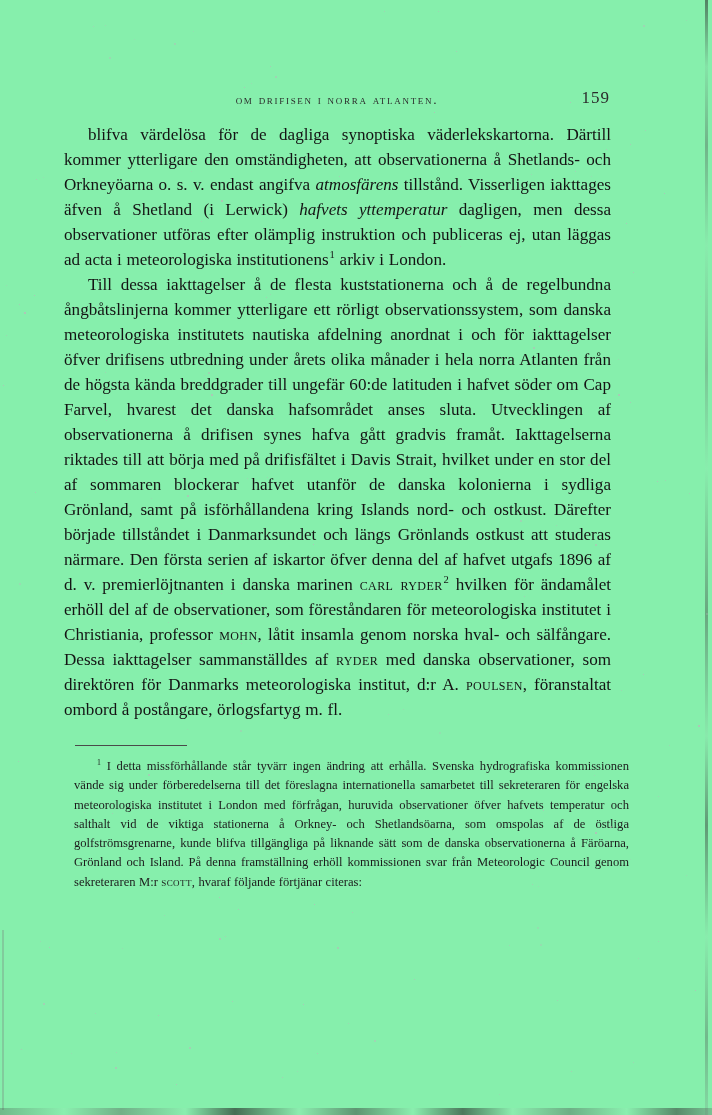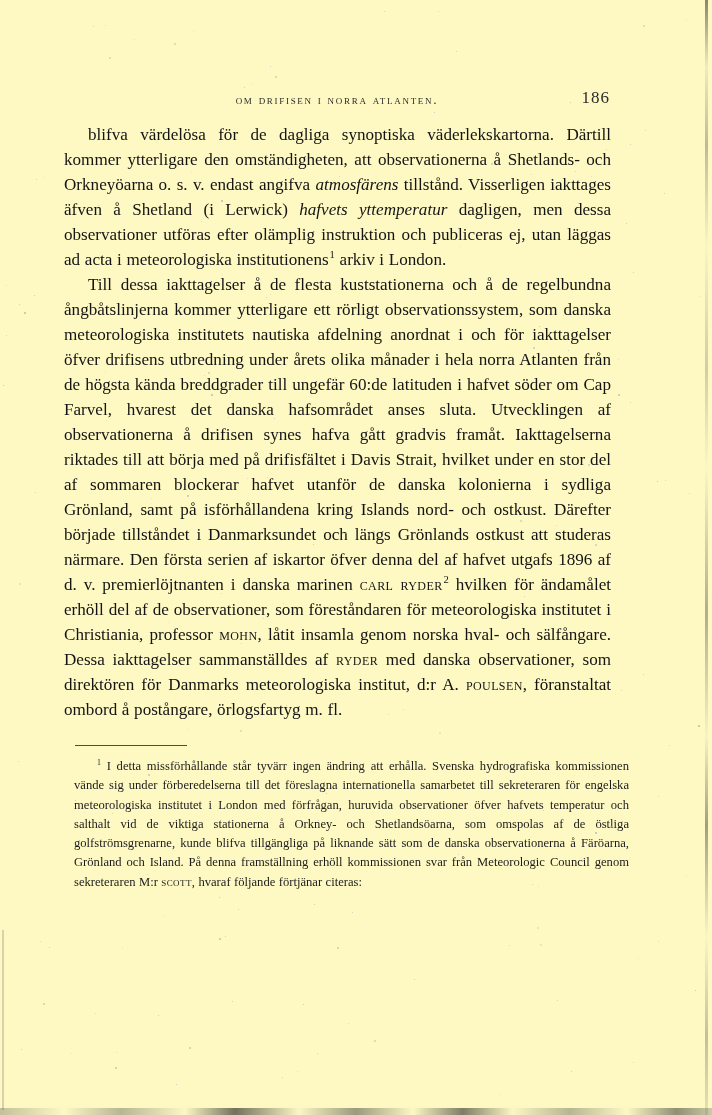--- a/index.html
+++ b/index.html
@@ -4,21 +4,21 @@
 <style>
   html, body {
     margin: 0;
     padding: 0;
     background: #ffffff;
   }
   .page {
     position: relative;
     width: 712px;
     height: 1115px;
-    background: #fef9c3;
+    background: #86efac;
     overflow: hidden;
     font-family: "Liberation Serif", "DejaVu Serif", serif;
     color: #1a1a1a;
   }
 
   
   .scan-edge-right {
     position: absolute;
     top: 0;
     right: 4px;
@@ -176,21 +176,21 @@
 <body>
 
 <div class="page">
 
   <div class="scan-edge-right"></div>
   <div class="scan-edge-left"></div>
   <div class="scan-edge-bottom"></div>
 
   <div class="running-head">
     <span class="head-title">Om drifisen i norra Atlanten.</span>
-    <span class="folio">186</span>
+    <span class="folio">159</span>
   </div>
 
   <div class="body-text">
     <p class="indent" id="para-1">blifva värdelösa för de dagliga synoptiska väderlekskartorna. Därtill kommer ytterligare den omständigheten, att observationerna å Shetlands- och Orkneyöarna o. s. v. endast angifva <span class="it">atmosfärens</span> tillstånd. Visserligen iakttages äfven å Shetland (i Lerwick) <span class="it">hafvets yttemperatur</span> dagligen, men dessa observationer utföras efter olämplig instruktion och publiceras ej, utan läggas ad acta i meteorologiska institutionens<sup>1</sup> arkiv i London.</p>
     <p class="indent" id="para-2">Till dessa iakttagelser å de flesta kuststationerna och å de regelbundna ångbåtslinjerna kommer ytterligare ett rörligt observationssystem, som danska meteorologiska institutets nautiska afdelning anordnat i och för iakttagelser öfver drifisens utbredning under årets olika månader i hela norra Atlanten från de högsta kända breddgrader till ungefär 60:de latituden i hafvet söder om Cap Farvel, hvarest det danska hafsområdet anses sluta. Utvecklingen af observationerna å drifisen synes hafva gått gradvis framåt. Iakttagelserna riktades till att börja med på drifisfältet i Davis Strait, hvilket under en stor del af sommaren blockerar hafvet utanför de danska kolonierna i sydliga Grönland, samt på isförhållandena kring Islands nord- och ostkust. Därefter började tillståndet i Danmarksundet och längs Grönlands ostkust att studeras närmare. Den första serien af iskartor öfver denna del af hafvet utgafs 1896 af d. v. premierlöjtnanten i danska marinen <span class="sc">Carl Ryder</span><sup>2</sup> hvilken för ändamålet erhöll del af de observationer, som föreståndaren för meteorologiska institutet i Christiania, professor <span class="sc">Mohn</span>, låtit insamla genom norska hval- och sälfångare. Dessa iakttagelser sammanställdes af <span class="sc">Ryder</span> med danska observationer, som direktören för Danmarks meteorologiska institut, d:r A. <span class="sc">Poulsen</span>, föranstaltat ombord å postångare, örlogsfartyg m. fl.</p>
   </div>
 
   <div class="fn-rule"></div>
 
   <div class="footnotes">

